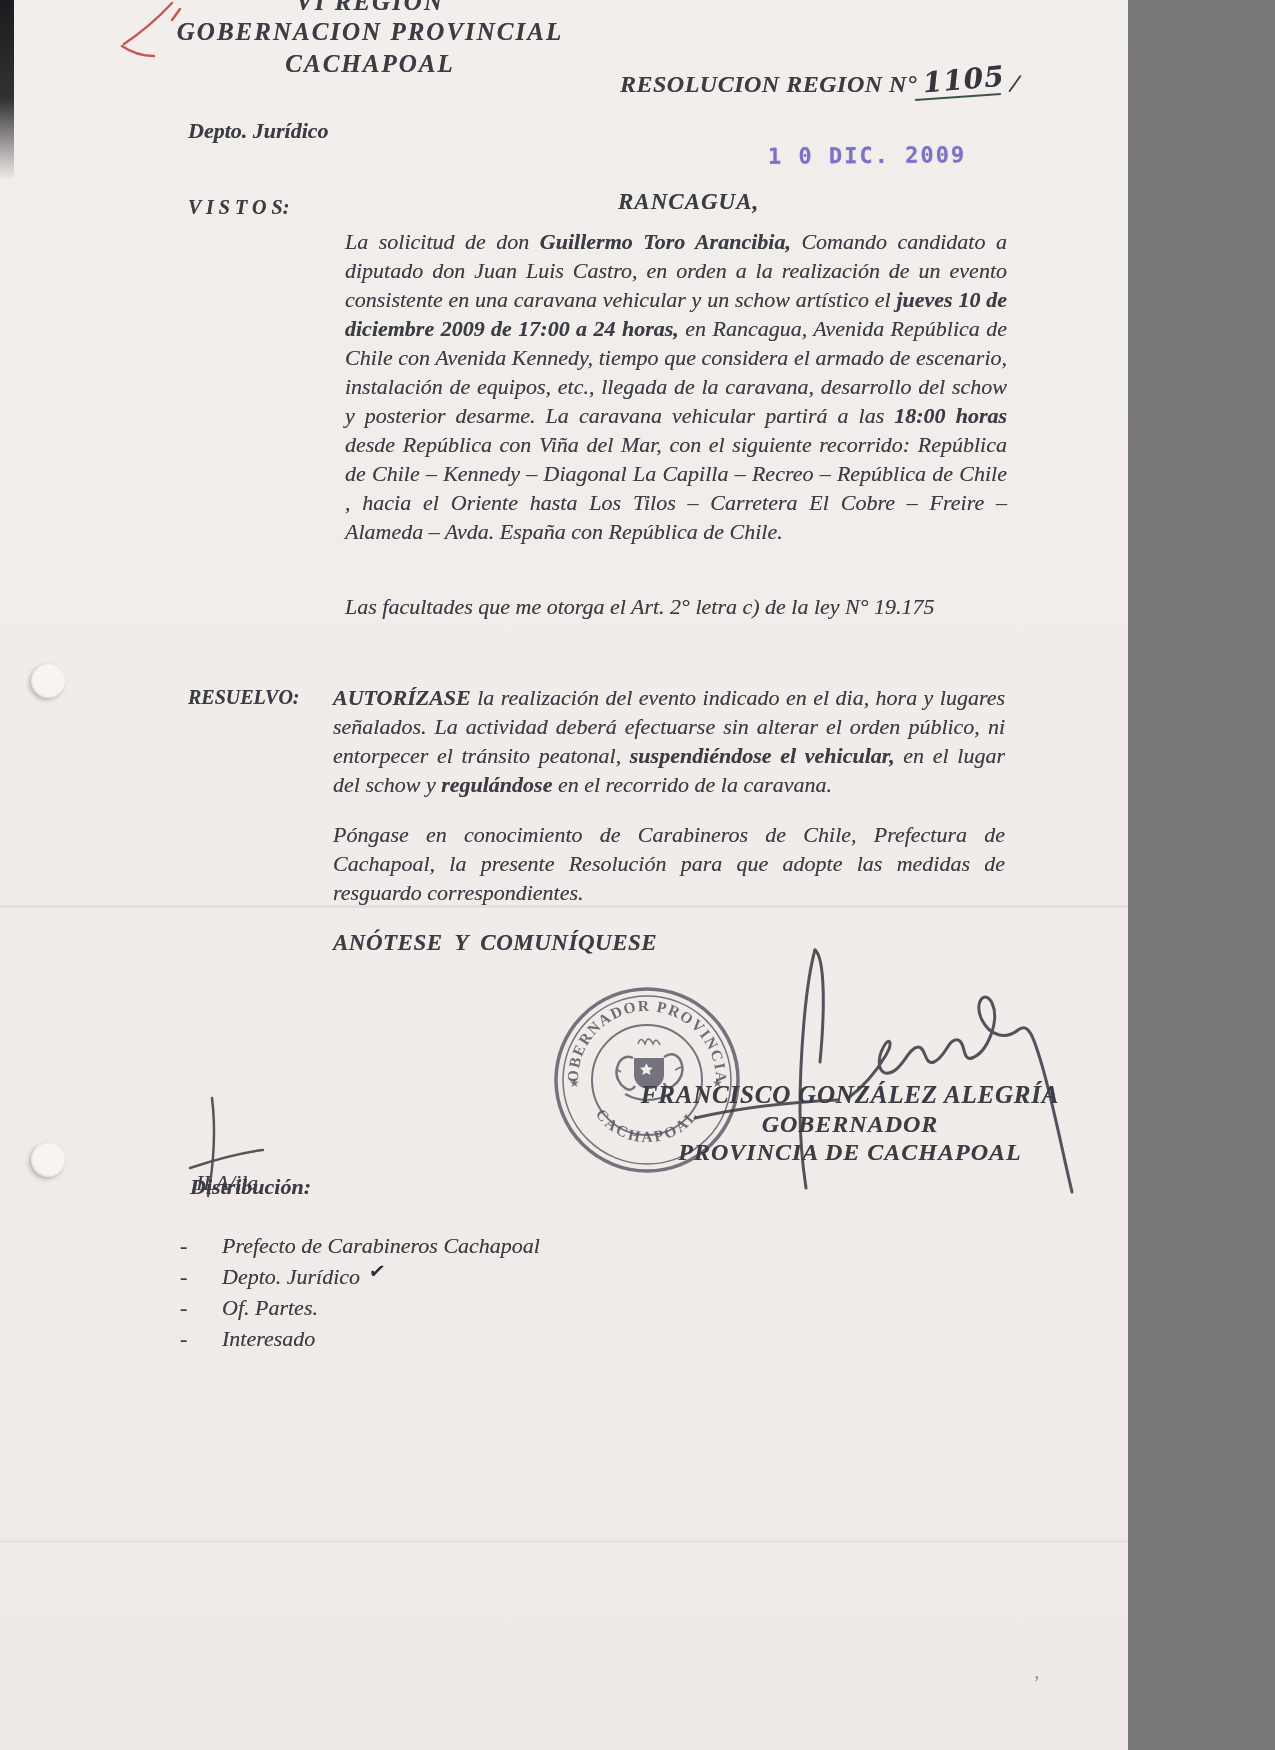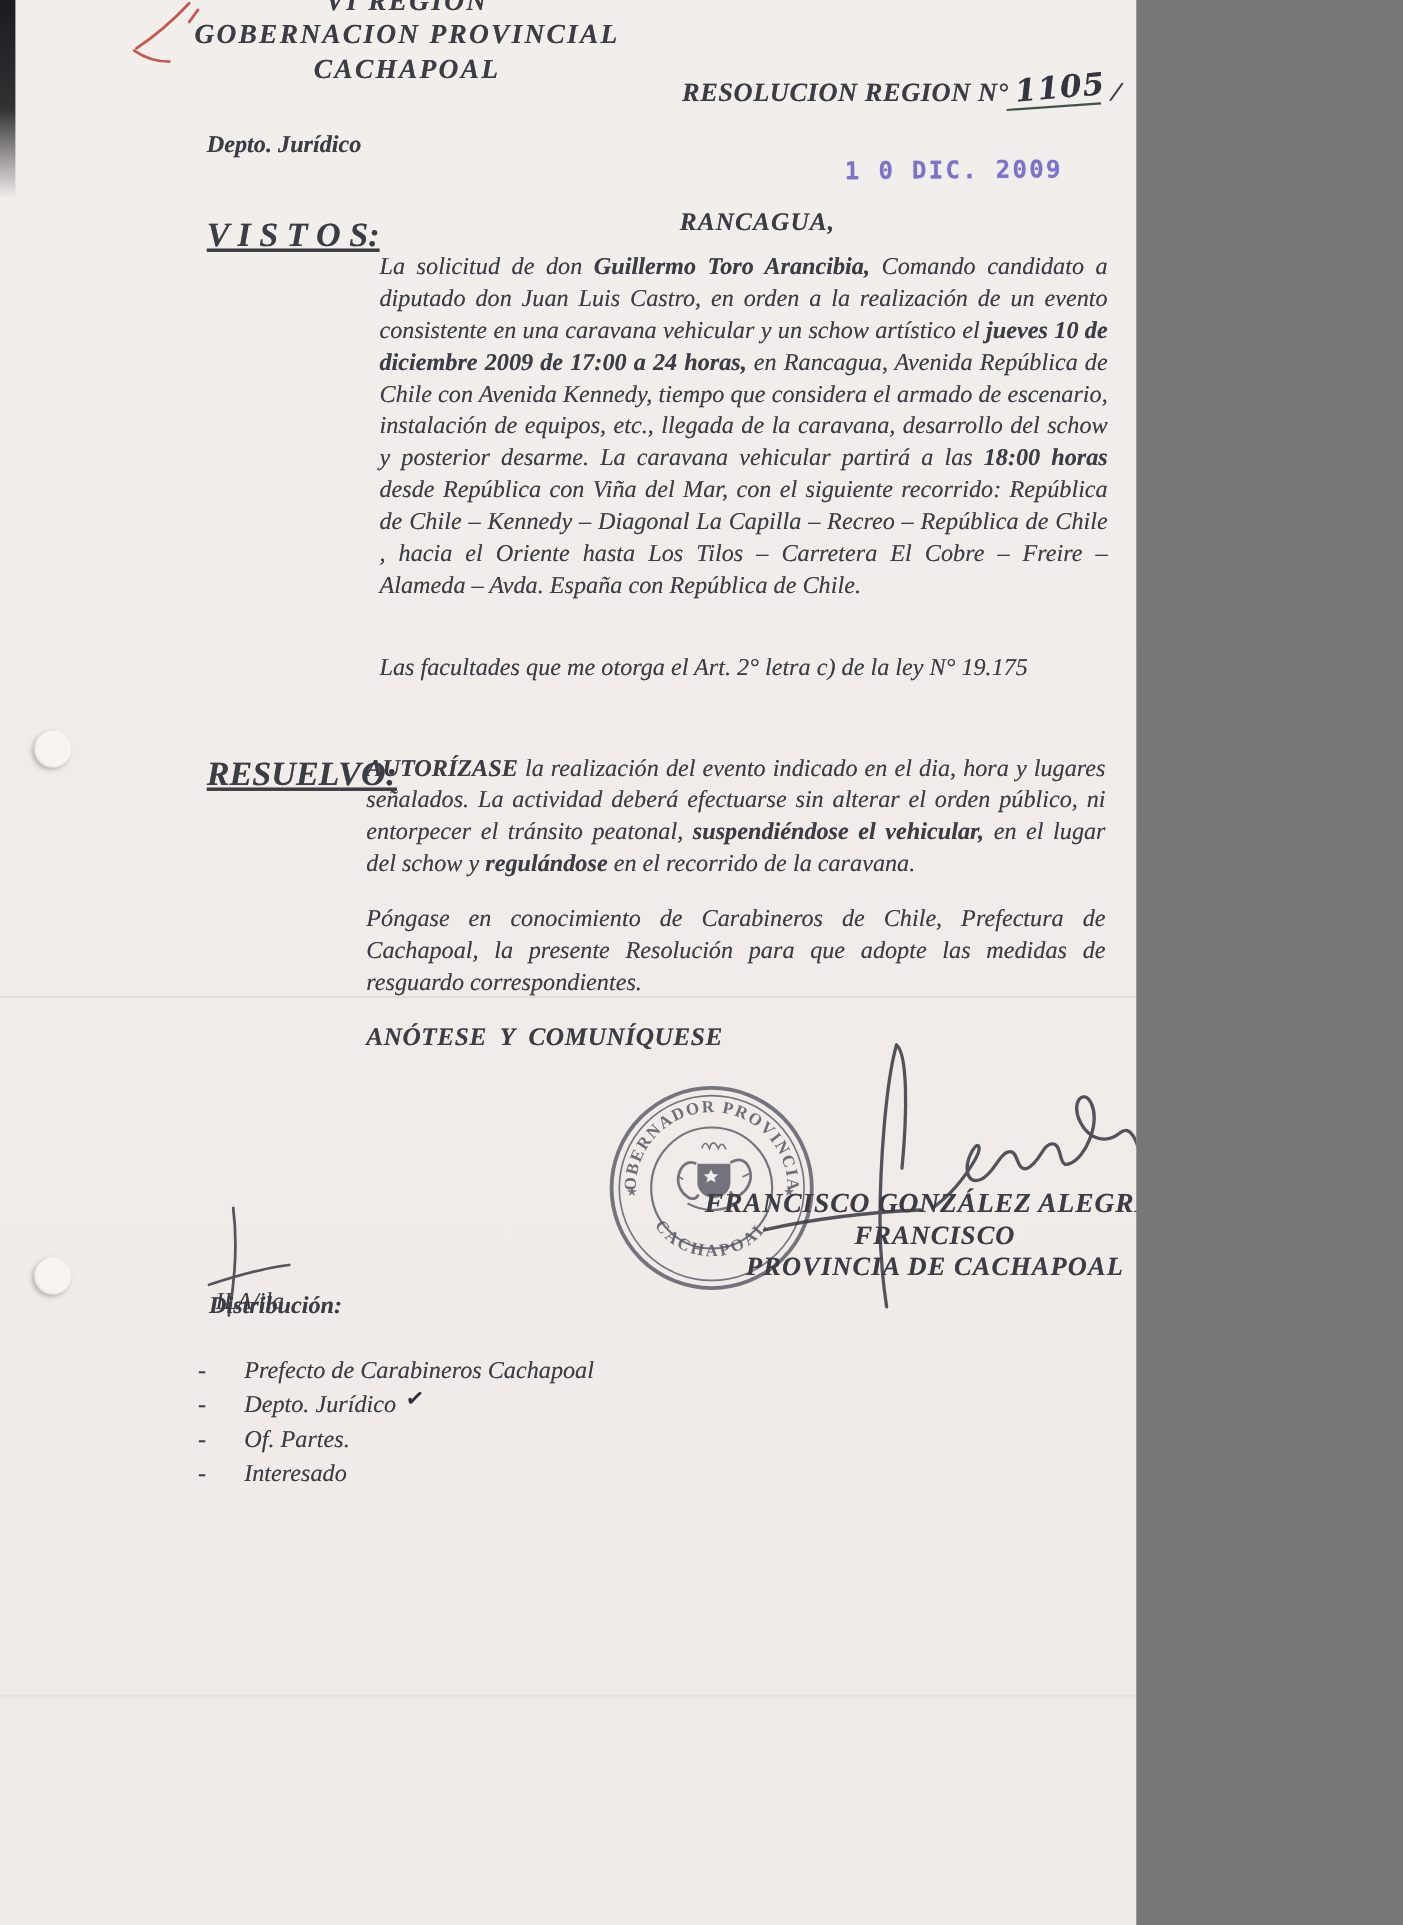--- a/index.html
+++ b/index.html
@@ -1,33 +1,33 @@
 <!DOCTYPE html>
 <html><head>
 <meta charset="utf-8">
 <style>
   html,body{margin:0;padding:0;background:#777;}
   .page{
-    position:relative;width:1033px;height:1750px;overflow:hidden;
+    position:relative;width:1128px;height:1750px;overflow:hidden;
     background:linear-gradient(180deg,#f2eeec 0%,#f1ece9 45%,#efeae7 100%);
     font-family:"Liberation Serif",serif;font-style:italic;color:#3c3c45;
   }
   .abs{position:absolute;}
   .b{font-weight:bold;font-style:italic;}
   .soft{text-shadow:0 0 0.6px rgba(60,60,70,0.55);}
   .hdr-line{font-weight:bold;font-size:25px;letter-spacing:2px;text-align:center;}
   .res-line{font-weight:bold;font-size:24px;letter-spacing:0.5px;white-space:nowrap;}
   .dept{font-weight:bold;font-size:22px;}
   .place{font-weight:bold;font-size:23px;letter-spacing:1px;}
   .stamp{
     font-family:"DejaVu Sans Mono",monospace;font-style:normal;font-weight:bold;
     font-size:22px;letter-spacing:2px;color:#7c73c8;
     text-shadow:0 0 1px rgba(124,115,200,0.6);transform:rotate(-0.5deg);
   }
-  .section-head{font-weight:bold;font-size:31px;white-space:pre;text-decoration:underline;}
+  .section-head{font-weight:bold;font-size:20px;white-space:pre;}
   .body-par{font-size:22px;line-height:29px;text-align:justify;}
   .single-line{font-size:22px;white-space:nowrap;}
   .closing{font-weight:bold;font-size:23px;word-spacing:6px;letter-spacing:0.5px;}
   .sig-block{text-align:center;}
   .sig-name{font-weight:bold;font-size:25px;letter-spacing:0.8px;white-space:nowrap;}
   .sig-title{font-weight:bold;font-size:24px;letter-spacing:1px;white-space:nowrap;}
   .footer-initials{font-size:22px;margin-left:13px;}
   .dist-head{font-weight:bold;font-size:22px;}
   .dist-row{position:absolute;font-size:22px;white-space:nowrap;}
   .dist-dash{position:absolute;left:-42px;top:0;}
@@ -136,21 +136,21 @@
       <path d="M 695 1118 C 740 1108 790 1102 837 1100"></path>
     </g>
     <g stroke="#2f2f38" stroke-width="2.5" fill="none" stroke-linecap="round" opacity="0.8">
       <path d="M 212 1098 C 216 1130 214 1162 208 1196"></path>
       <path d="M 190 1168 C 220 1158 246 1152 263 1150"></path>
     </g>
   </svg>
 
   <div class="abs sig-block" style="left:600px;top:1081px;width:500px;">
     <div class="sig-name soft">FRANCISCO GONZÁLEZ ALEGRÍA</div>
-    <div class="sig-title soft" style="margin-top:2px;">FRANCISCO</div>
+    <div class="sig-title soft" style="margin-top:2px;">GOBERNADOR</div>
     <div class="sig-title soft" style="margin-top:1px;">PROVINCIA DE CACHAPOAL</div>
   </div>
 
   <div class="abs footer-initials soft" style="left:183px;top:1170px;">ILA/ila</div>
   <div class="abs dist-head soft" style="left:190px;top:1174px;">Distribución:</div>
 
   <div>
     <div class="dist-row soft" style="left:222px;top:1233px;">
       <span class="dist-dash">-</span>
       <span>Prefecto de Carabineros Cachapoal</span>

